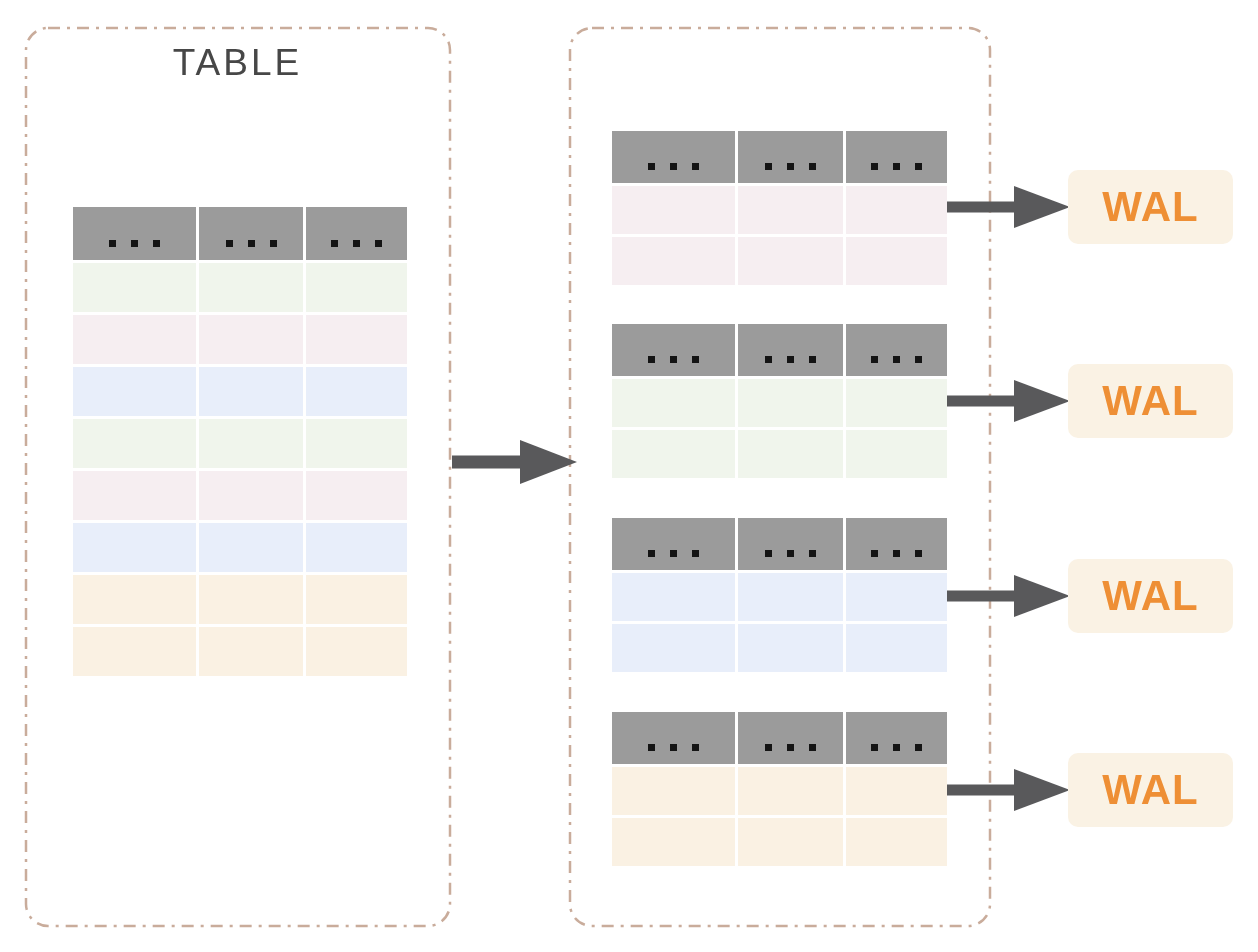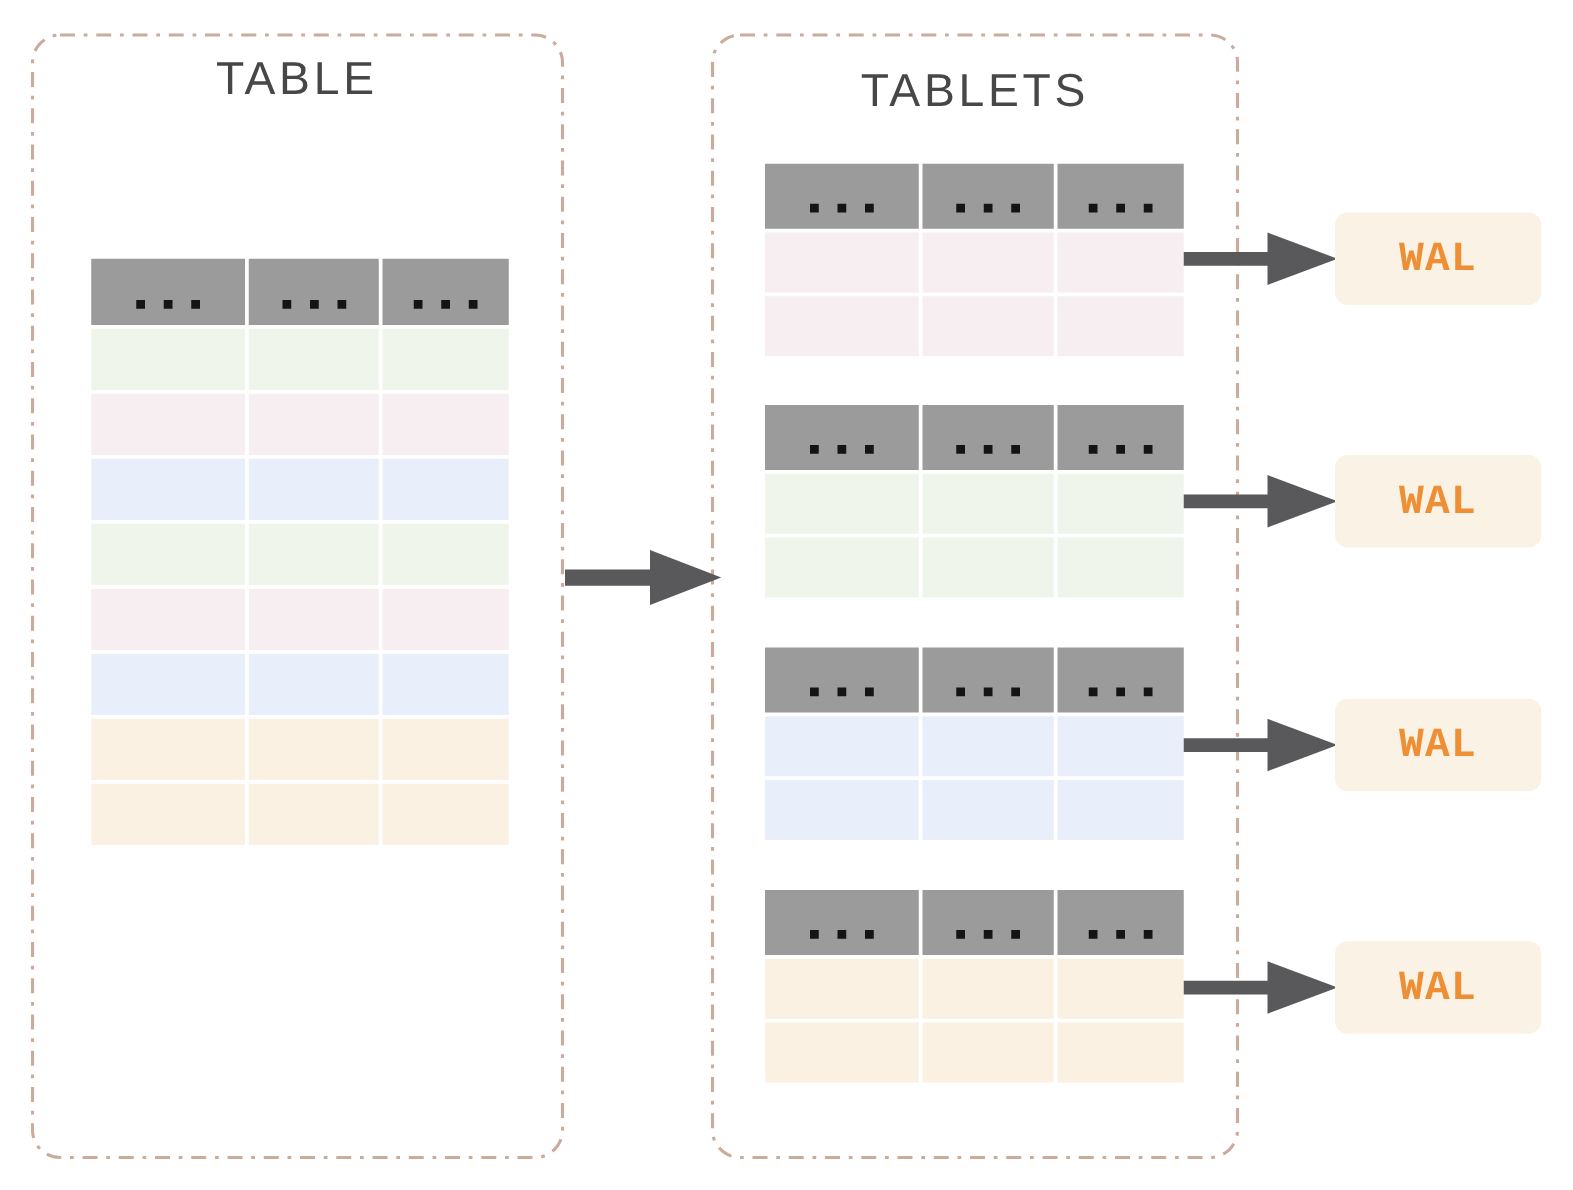--- a/index.html
+++ b/index.html
@@ -67,23 +67,23 @@
     left: 1068px;
     width: 165px;
     height: 74px;
     background: var(--wal-bg, #faf2e4);
     border-radius: 10px;
     display: flex;
     align-items: center;
     justify-content: center;
   }
   .wal-label {
-    font-family: Liberation Mono, monospace;
+    font-family: Liberation Sans, sans-serif;
     font-weight: bold;
-    font-size: 33px;
+    font-size: 42px;
     letter-spacing: 1px;
     color: var(--wal-text, #ee8f35);
   }
 </style>
 </head>
 <body>
 
 <div class="canvas">
 
   <svg class="overlay" viewBox="0 0 1258 952">
@@ -158,21 +158,20 @@
         <div class="cell" style="background: var(--row-orange);"></div>
         <div class="cell" style="background: var(--row-orange);"></div>
         <div class="cell" style="background: var(--row-orange);"></div>
         <div class="cell" style="background: var(--row-orange);"></div>
         <div class="cell" style="background: var(--row-orange);"></div>
         <div class="cell" style="background: var(--row-orange);"></div>
       </div>
   </section>
 
   <section class="panel" style="left:570px; top:27px; width:420px;">
-    <h2 class="panel-title">TABLETS</h2>
     <div class="grid grid--tablet" style="left:42px; top:104px; width:335px;">
         <div class="cell hdr">
           <div class="dots">
             <span class="dot"></span>
             <span class="dot"></span>
             <span class="dot"></span>
           </div>
         </div>
         <div class="cell hdr">
           <div class="dots">

